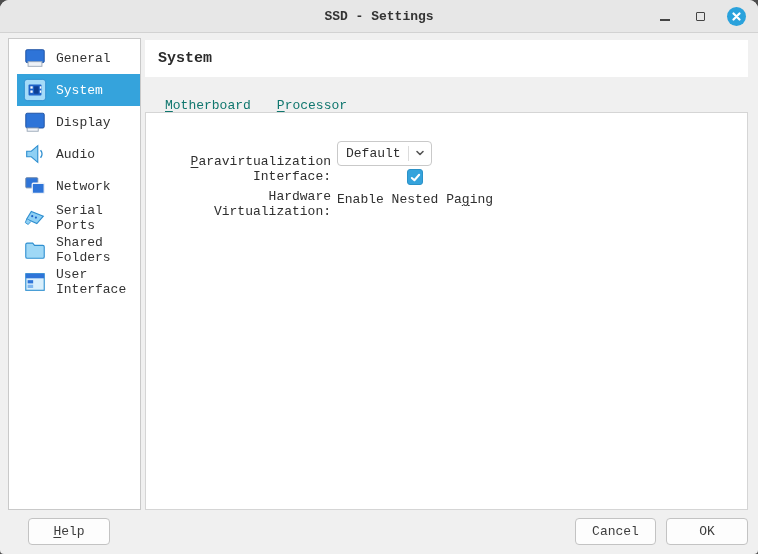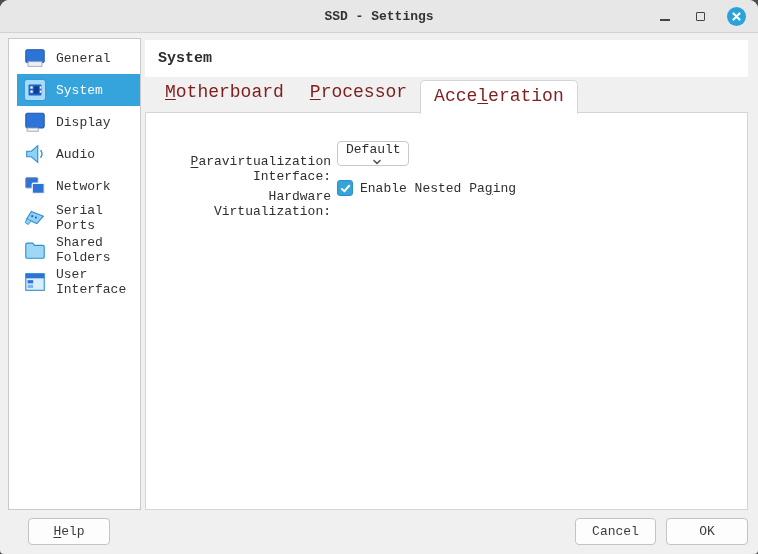--- a/index.html
+++ b/index.html
@@ -27,38 +27,38 @@
   .side-icon { width:26px; height:26px; flex:none; display:flex; align-items:center; justify-content:center; }
 
   
   .main-header { position:absolute; left:145px; top:40px; width:603px; height:37px;
                  background:#fff; display:flex; align-items:center; padding-left:13px;
                  font-weight:bold; font-size:15px; color:#2b2b2b; }
 
   
   .tabbar { position:absolute; left:145px; top:85px; width:603px; height:28px;
             display:flex; align-items:flex-end; padding-left:7px; z-index:3; }
-  .tab { padding:5px 13px 11px; font-size:18px; color:#7f1d1d; white-space:nowrap; }
+  .tab { padding:5px 13px 0; font-size:13px; color:#0f766e; white-space:nowrap; }
   .tab.active { background:#fff; border:1px solid #d5d5d5; border-bottom:none;
                 border-radius:5px 5px 0 0; margin-bottom:-1px; padding-bottom:8px; }
   .mn { text-decoration:underline; text-underline-offset:2px; }
 
   
   .pane { position:absolute; left:145px; top:112px; width:603px; height:398px;
           background:#fff; border:1px solid #d5d5d5; z-index:1; }
   .form-row { position:absolute; left:0; width:100%; display:flex; align-items:center; }
   .row-paravirt { top:9px; }
   .row-hwvirt { top:44px; }
   .form-label { width:185px; text-align:right; font-size:13px; color:#2f2f2f; flex:none;margin-top:32px; }
   .combo { margin-left:6px; height:25px; display:inline-flex; align-items:center;
-           background:#fff; border:1px solid #c9c9c9; border-radius:4px; padding-left:8px;flex-direction:column; }
+           background:#fff; border:1px solid #c9c9c9; border-radius:4px; padding-left:8px; }
   .combo-value { font-size:13px; color:#2f2f2f; padding-right:7px; }
   .combo-sep { width:1px; height:15px; background:#dcdcdc; }
   .combo-arrow { padding:0 6px; display:flex; align-items:center; }
-  .check-wrap { margin-left:6px; display:flex; align-items:center; gap:7px; }
+  .check-wrap { margin-left:6px; display:flex; align-items:center; gap:7px;flex-direction:column; }
   .checkbox { width:16px; height:16px; border-radius:3px; background:#35a3dc;
               border:1px solid #2b92c8; display:flex; align-items:center; justify-content:center; }
   .check-label { font-size:13px; color:#2f2f2f; }
 
   
   .btn { position:absolute; top:518px; height:27px; background:#fdfdfd;
          border:1px solid #c3c3c3; border-radius:4px; display:flex; align-items:center;
          justify-content:center; font-size:13px; color:#3c3c3c; }
   .btn-help { left:28px; width:82px; }
   .btn-cancel { left:575px; width:81px; }
@@ -178,21 +178,20 @@
       <span>User Interface</span>
     </div>
 
   </div>
 
   <div class="main-header">System</div>
 
   <div class="tabbar">
     <div class="tab"><span></span><span class="mn">M</span><span>otherboard</span></div>
     <div class="tab"><span></span><span class="mn">P</span><span>rocessor</span></div>
-    <div class="tab active"><span>Acce</span><span class="mn">l</span><span>eration</span></div>
   </div>
 
   <div class="pane">
 
     <div class="form-row row-paravirt">
       <span class="form-label"><span></span><span class="mn">P</span><span>aravirtualization Interface:</span></span>
       <span class="combo">
         <span class="combo-value">Default</span>
         <span class="combo-sep"></span>
         <span class="combo-arrow">

